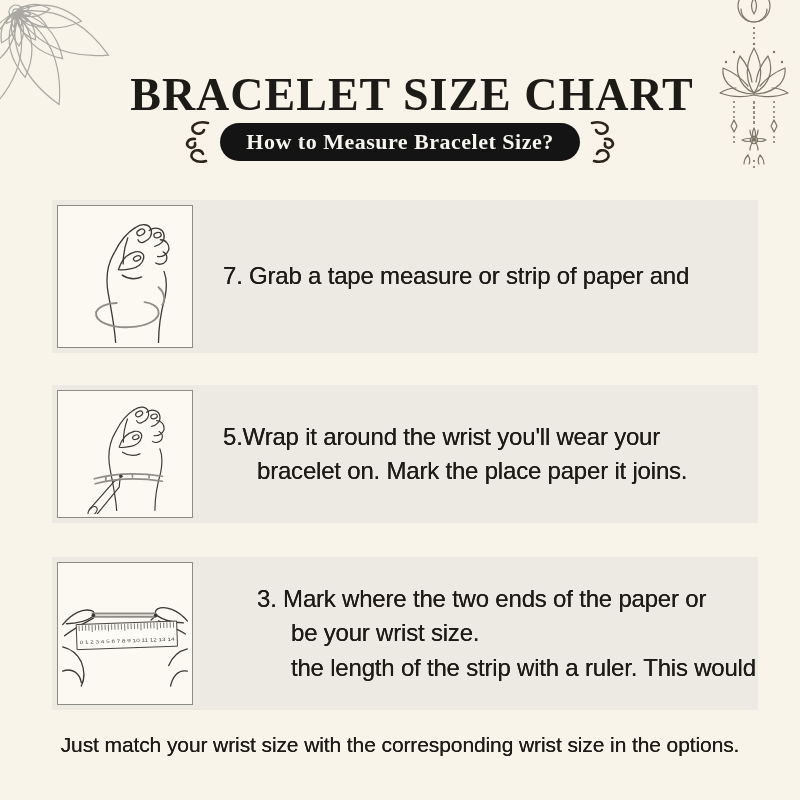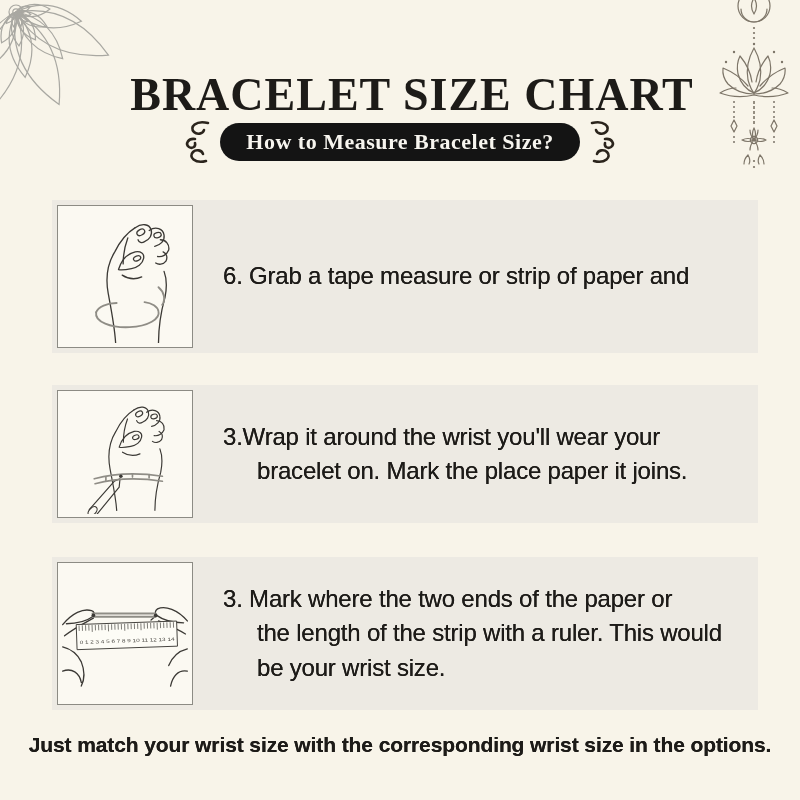--- a/index.html
+++ b/index.html
@@ -18,33 +18,33 @@
   .pill{background:var(--pill-bg,#141414);color:var(--pill-text,#f7f5ef);
         height:38px;line-height:38px;border-radius:19px;padding:0 26px;
         font-family:"Liberation Serif",serif;font-weight:700;font-size:22px;letter-spacing:.5px;}
   .swirl{flex:none;}
   .swirl.right{transform:scaleX(-1);}
   
   .steps{position:absolute;top:200px;left:52px;width:706px;}
   .step{display:flex;background:var(--panel,#edeae3);}
   .step-1{height:153px;margin-bottom:32px;}
   .step-2{height:138px;margin-bottom:34px;}
-  .step-3{height:153px;}
+  .step-3{height:153px;gap:34px;}
   .illus{flex:none;width:136px;margin:5px;background:var(--box-fill,#fbf9f2);
          border:1px solid var(--box-border,#8c8b84);
          display:flex;align-items:center;justify-content:center;box-sizing:border-box;}
   .illus svg{width:130px;height:95%;}
   .step-text{flex:1;align-self:center;padding-left:25px;font-size:24px;
              line-height:34.5px;letter-spacing:-.2px;
              text-shadow:0 0 .5px currentColor;}
   .line{white-space:nowrap;}
   .line.cont{padding-left:34px;}
   
   .footer{position:absolute;top:733px;left:0;width:100%;text-align:center;
-          font-size:21px;font-weight:700;letter-spacing:-.1px;
+          font-size:21px;font-weight:400;letter-spacing:-.1px;
           text-shadow:0 0 .4px currentColor;}
   .sketch{stroke:var(--sketch,#3b3935);fill:none;stroke-width:1.4;
           stroke-linecap:round;stroke-linejoin:round;}
   .sketch-light{stroke:var(--tape-gray,#8f8d86);fill:none;stroke-width:2;
           stroke-linecap:round;}
 </style>
 </head>
 <body>
 
 <div class="canvas">
@@ -172,21 +172,21 @@
             <ellipse cx="80" cy="52" rx="4" ry="2.6" transform="rotate(-20 80 52)"></ellipse>
           </g>
           <g class="sketch-light">
             <path d="M103,83 C109,88 111,96 107,102"></path>
             <path d="M36,110 C34,120 52,127 72,126 C92,125 105,117 103,109 C102,104 96,100 88,99"></path>
             <path d="M36,110 C38,104 48,100 58,100"></path>
           </g>
         </svg>
       </div>
       <div class="step-text">
-        <div class="line first">6. Grab a tape measure or strip of paper and</div>
+        <div class="line first">7. Grab a tape measure or strip of paper and</div>
       </div>
     </div>
 
     <div class="step step-2">
       <div class="illus">
         <svg viewBox="0 0 134 144">
           <g class="sketch">
             <path d="M57,140 C56,124 52,106 49,90 C46,74 48,58 56,45 C62,33 70,24 78,19"></path>
             <path d="M78,19 C85,14 93,15 95,21 C97,27 93,32 88,34 C85,36 82,35 81,32"></path>
             <path d="M93,22 C100,17 108,20 109,27 C110,33 105,38 99,39"></path>
@@ -204,21 +204,21 @@
           </g>
           <g class="sketch-light" stroke-width="1.4">
             <path d="M30,102 C52,96 80,94 112,99"></path>
             <path d="M31,108 C53,102 80,100 112,105"></path>
             <path d="M44,104 L44,100 M76,100 L76,96 M96,101 L96,97"></path>
           </g>
           <circle cx="62" cy="99" r="2.2" fill="var(--sketch,#3b3935)" stroke="none"></circle>
         </svg>
       </div>
       <div class="step-text">
-        <div class="line first">3.Wrap it around the wrist you'll wear your</div>
+        <div class="line first">5.Wrap it around the wrist you'll wear your</div>
         <div class="line cont">bracelet on. Mark the place paper it joins.</div>
       </div>
     </div>
 
     <div class="step step-3">
       <div class="illus">
         <svg viewBox="0 0 134 144">
           <g class="sketch" stroke-width="1.3">
             <path d="M0,62 C10,50 22,44 31,47 C34,48 35,51 33,53 C26,58 14,61 4,61"></path>
             <path d="M2,74 C12,66 24,60 33,55"></path>
@@ -235,22 +235,22 @@
           <circle cx="100" cy="52" r="2" fill="var(--sketch,#3b3935)"></circle>
           <g transform="rotate(-2 69 74)">
             <rect x="15" y="60" width="108" height="27" fill="#fdfcf6" stroke="var(--sketch,#3b3935)" stroke-width="1"></rect>
             <path stroke="var(--sketch,#3b3935)" stroke-width="0.7" fill="none" d="M18,61V67 M21.5,61V67 M25,61V67 M28.5,61V67 M32,61V68.5 M35.5,61V67 M39,61V67 M42.5,61V67 M46,61V67 M49.5,61V68.5 M53,61V67 M56.5,61V67 M60,61V67 M63.5,61V67 M67,61V68.5 M70.5,61V67 M74,61V67 M77.5,61V67 M81,61V67 M84.5,61V68.5 M88,61V67 M91.5,61V67 M95,61V67 M98.5,61V67 M102,61V68.5 M105.5,61V67 M109,61V67 M112.5,61V67 M116,61V67 M119.5,61V67"></path>
             <text x="69" y="81" text-anchor="middle" font-size="5" fill="#4a4843" textLength="102" lengthAdjust="spacingAndGlyphs">0 1 2 3 4 5 6 7 8 9 10 11 12 13 14</text>
           </g>
         </svg>
       </div>
       <div class="step-text">
         <div class="line first">3. Mark where the two ends of the paper or</div>
+        <div class="line cont">be your wrist size.</div>
         <div class="line cont">the length of the strip with a ruler. This would</div>
-        <div class="line cont">be your wrist size.</div>
       </div>
     </div>
 
   </div>
 
   <div class="footer">Just match your wrist size with the corresponding wrist size in the options.</div>
 
 </div>
 
 </body></html>

